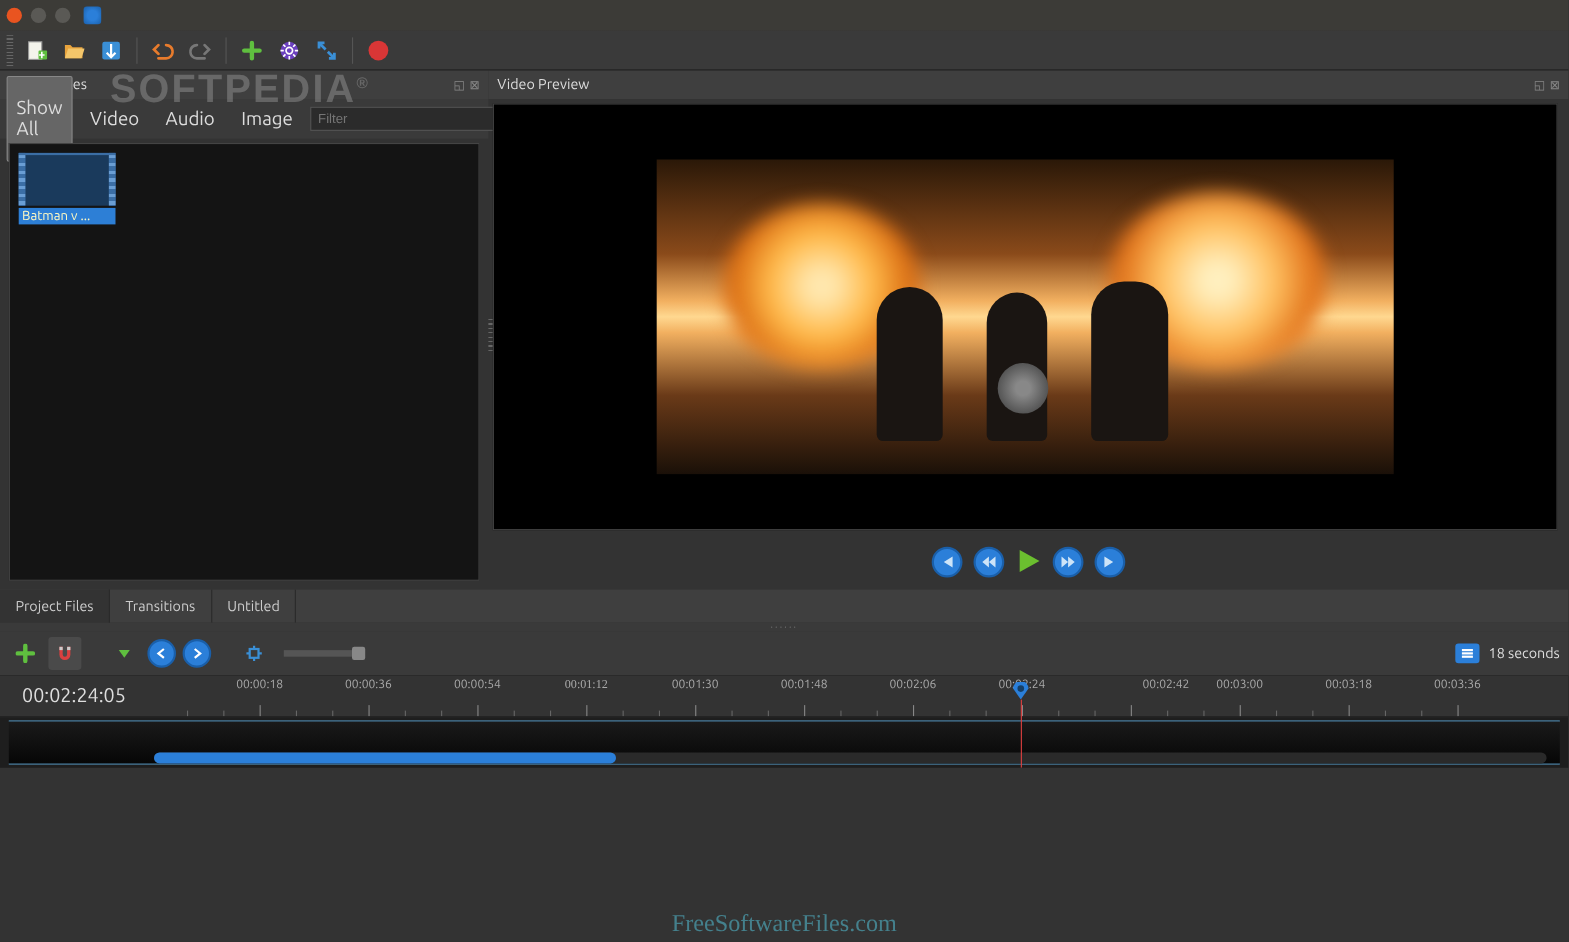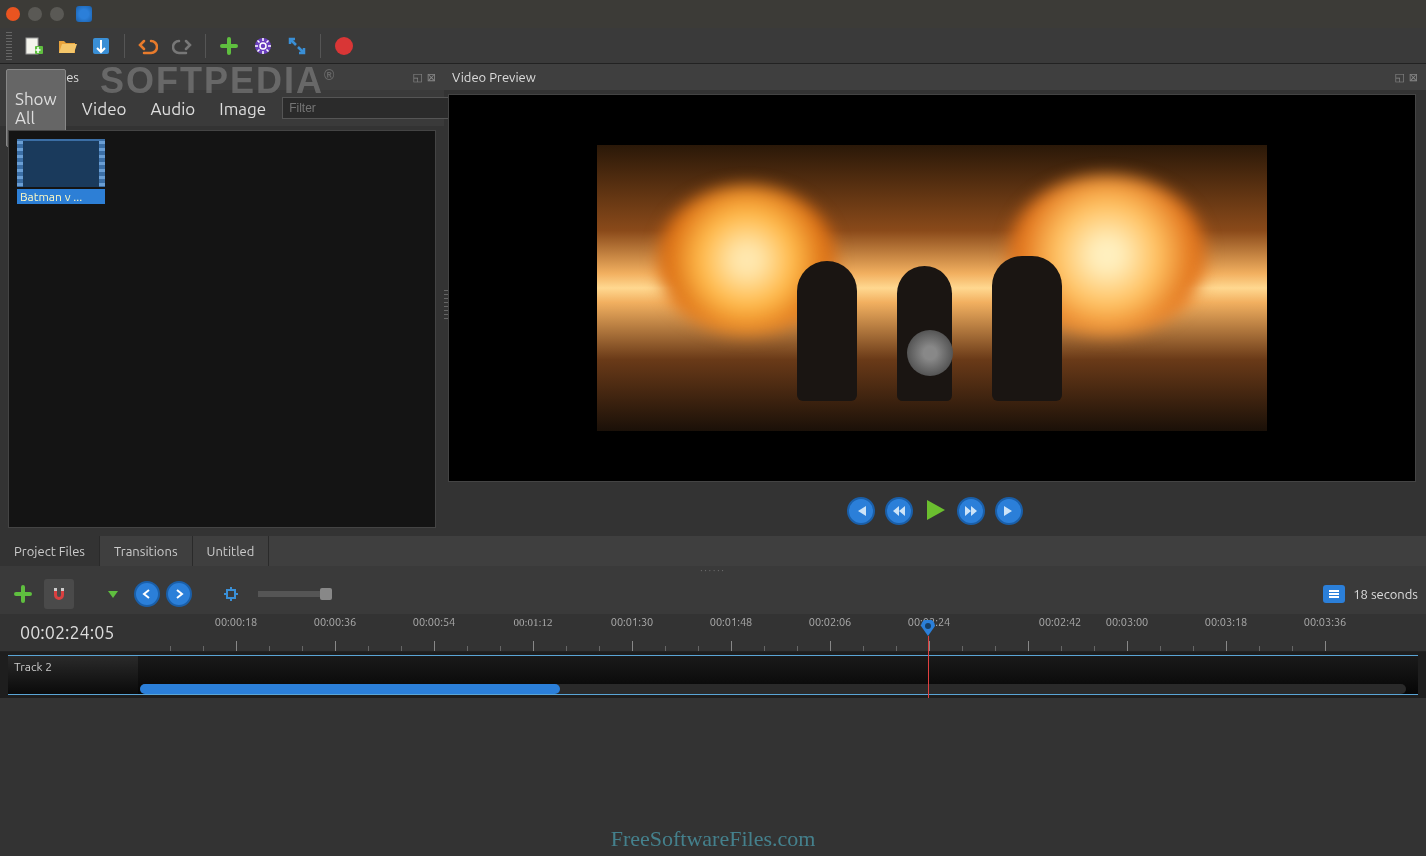--- a/index.html
+++ b/index.html
@@ -410,21 +410,20 @@
         <div class="tick-mark minor" style="left: 1112px;"></div>
       </div>
   </div>
   <div class="playhead" style="left:928px;">
     <svg class="playhead-top" viewBox="0 0 16 16">
         <path d="M8 16L1 6a7 7 0 1 1 14 0z" fill="#2b7fd9"></path>
         <circle cx="8" cy="6" r="3" fill="#163f66"></circle>
       </svg>
   </div>
   <div class="track" style="height:40px;">
-    <div class="track-header"><span>Track 2</span></div>
     <div class="track-body"></div>
   </div>
   <div class="h-scrollbar">
       <div class="h-scrollbar-thumb"></div>
     </div>
 </div>
 
 <div class="watermark-free">FreeSoftwareFiles.com</div>
 
 </body></html>

